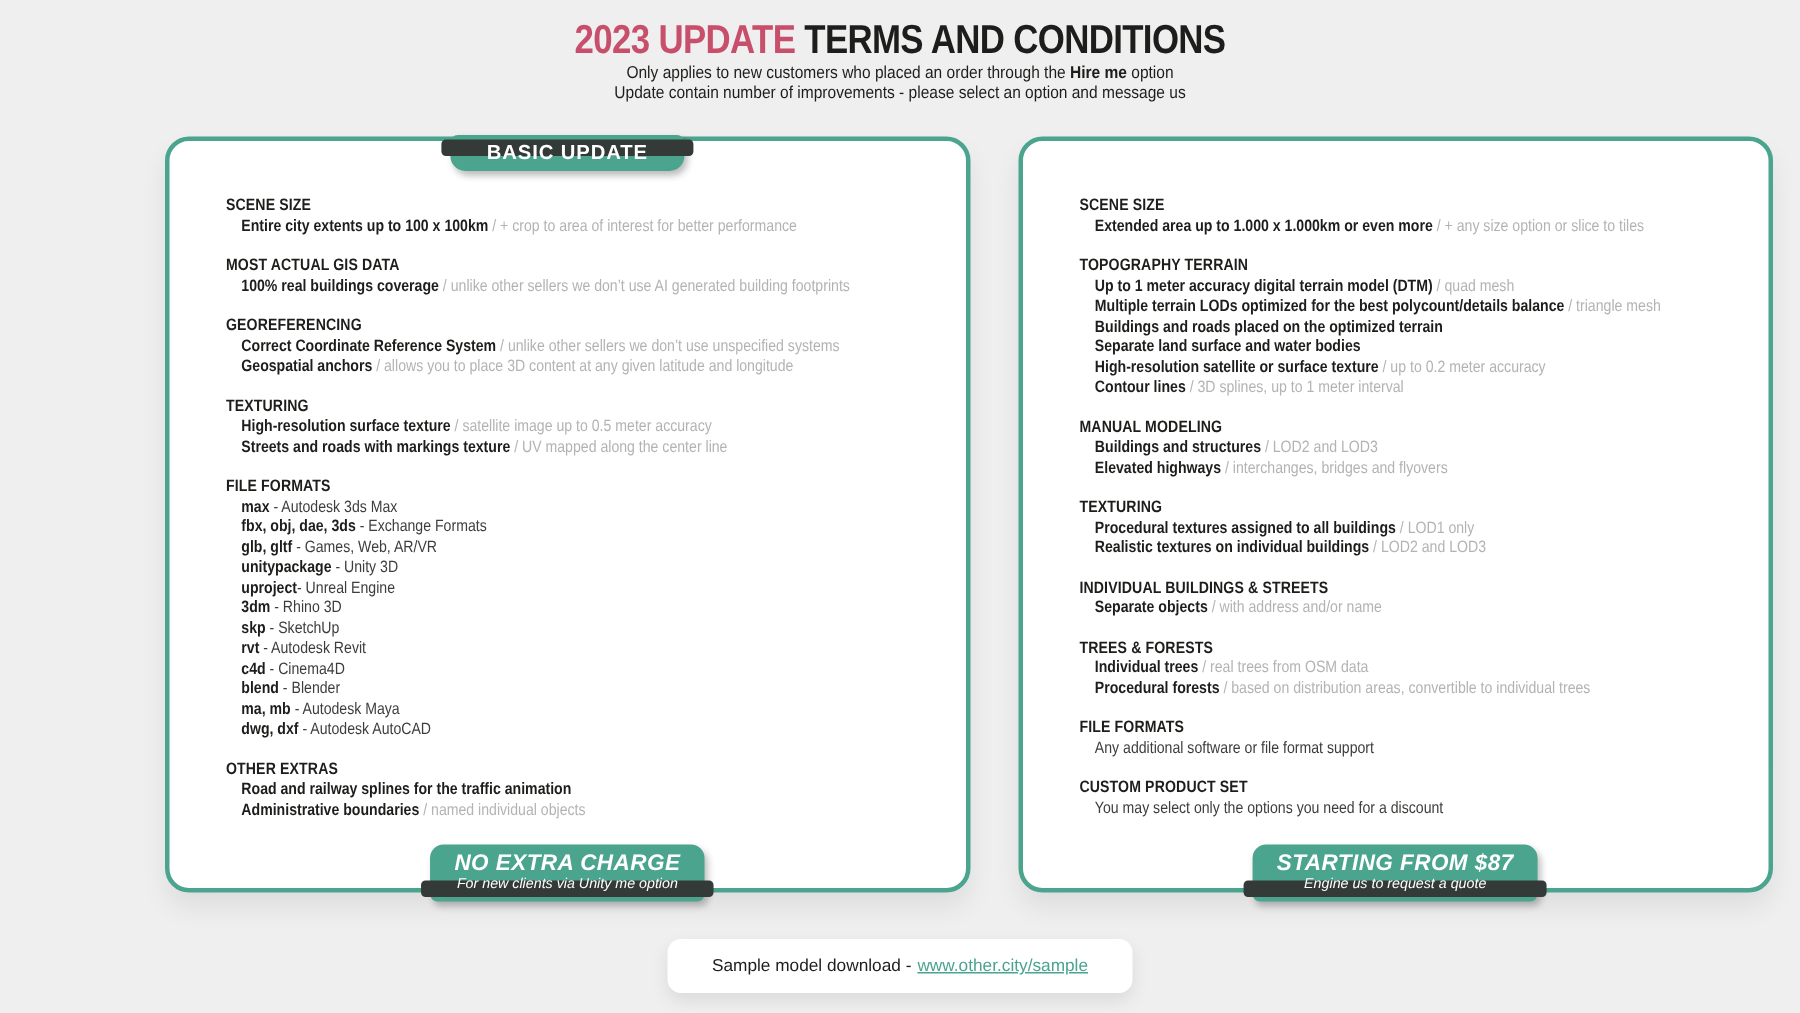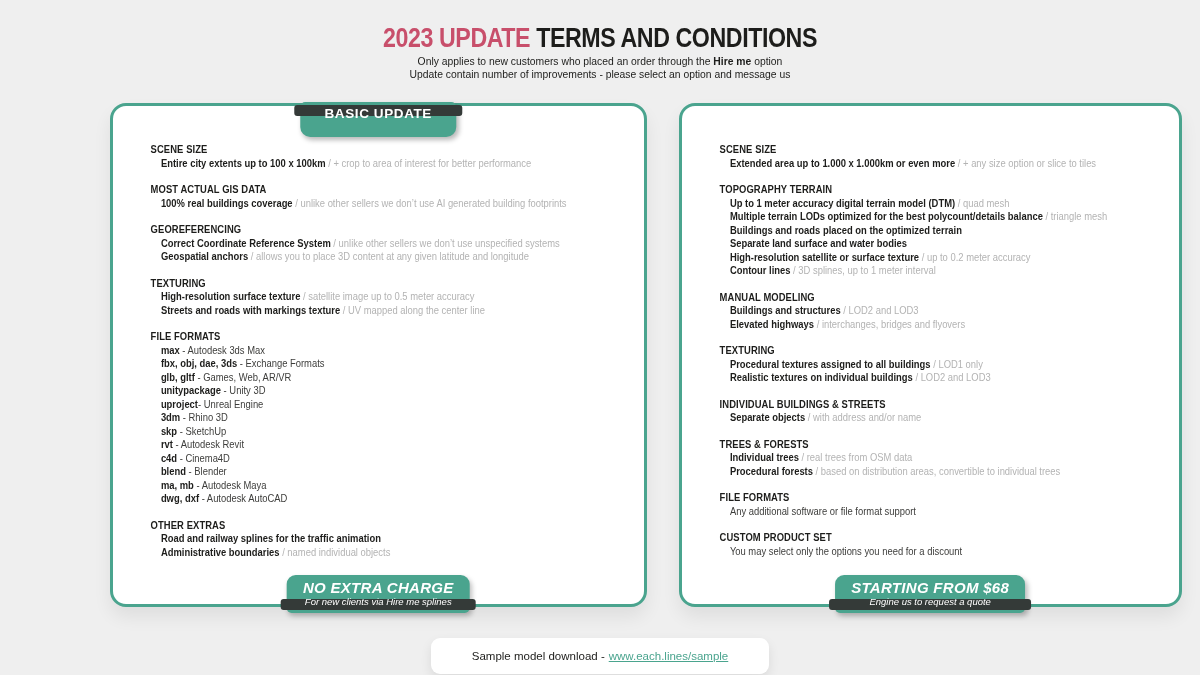--- a/index.html
+++ b/index.html
@@ -12,41 +12,41 @@
   }
   *{box-sizing:border-box;}
   html,body{margin:0;padding:0;}
   body{
     width:1200px;height:675px;overflow:hidden;
     background:var(--bg);
     font-family:"Liberation Sans", sans-serif;
     color:var(--ink);
     -webkit-font-smoothing:antialiased;
   }
-  .header{padding-top:24px;text-align:center;}
+  .header{padding-top:12px;text-align:center;}
   .title{
     margin:0;font-size:27px;font-weight:700;letter-spacing:-0.5px;
     transform:scaleX(0.86);line-height:28px;white-space:nowrap;
   }
   .title .accent{color:var(--pink);}
   .subwrap{margin-top:3px;transform:scaleX(0.9);}
   .sub{margin:0;font-size:11.5px;line-height:13px;color:var(--ink);}
   .sub b{font-weight:700;}
 
   .panels{display:flex;gap:32px;margin:22px 108px 0 110px;}
   .panel{
     position:relative;flex:1;height:504px;background:#fff;
     border:3px solid var(--teal);border-radius:16px;
     box-shadow:0 10px 18px rgba(0,0,0,0.07);
   }
 
   .top-badge{
     position:absolute;top:-4px;left:50%;transform:translateX(-50%);
     background:var(--teal);color:#fff;font-weight:700;font-size:13.5px;
-    letter-spacing:0.6px;padding:4px 24px 16px;border-radius:5px 5px 10px 10px;
+    letter-spacing:0.6px;padding:4px 24px 5px;border-radius:5px 5px 10px 10px;
     white-space:nowrap;z-index:3;box-shadow:2px 3px 5px rgba(0,0,0,0.28);
   }
   .top-badge::before{
     content:"";position:absolute;z-index:-1;left:-6px;right:-6px;top:3px;height:11px;
     background:var(--fold);border-radius:3px;
   }
   .bottom-badge{
     position:absolute;bottom:-9px;left:50%;transform:translateX(-50%);
     background:var(--teal);color:#fff;text-align:center;
     padding:4px 16px 6px;border-radius:9px 9px 5px 5px;white-space:nowrap;z-index:3;
@@ -66,21 +66,21 @@
     font-size:11px;line-height:13.5px;
   }
   .section + .section{margin-top:13px;}
   .sec-heading{font-weight:700;font-size:11px;letter-spacing:0.1px;}
   .item{padding-left:12px;white-space:nowrap;}
   .seg-b{font-weight:700;color:var(--ink);}
   .seg-n{font-weight:400;color:var(--note);}
   .seg-p{font-weight:400;color:#3D3D3B;}
 
   .footer-pill{
-    width:338px;height:36px;margin:31px auto 0;
+    width:310px;height:36px;margin:31px auto 0;
     background:#fff;border-radius:9px;
     box-shadow:0 5px 12px rgba(0,0,0,0.09);
     display:flex;align-items:center;justify-content:center;
     font-size:11.5px;
   }
   .footer-link{color:var(--teal);text-decoration:underline;margin-left:4px;cursor:pointer;}
 </style>
 </head>
 <body>
 
@@ -130,21 +130,21 @@
           <div class="item"><span class="seg-b">dwg, dxf</span><span class="seg-p"> - Autodesk AutoCAD</span></div>
         </div>
         <div class="section">
           <div class="sec-heading">OTHER EXTRAS</div>
           <div class="item"><span class="seg-b">Road and railway splines for the traffic animation</span></div>
           <div class="item"><span class="seg-b">Administrative boundaries</span><span class="seg-n"> / named individual objects</span></div>
         </div>
       </div>
     <div class="bottom-badge">
       <div class="bb-title">NO EXTRA CHARGE</div>
-      <div class="bb-sub">For new clients via Hire me splines</div>
+      <div class="bb-sub">For new clients via Unity me option</div>
     </div>
   </section>
 
   <section class="panel">
     <div class="sections">
         <div class="section">
           <div class="sec-heading">SCENE SIZE</div>
           <div class="item"><span class="seg-b">Extended area up to 1.000 x 1.000km or even more</span><span class="seg-n"> / + any size option or slice to tiles</span></div>
         </div>
         <div class="section">
@@ -178,22 +178,22 @@
         <div class="section">
           <div class="sec-heading">FILE FORMATS</div>
           <div class="item"><span class="seg-p">Any additional software or file format support</span></div>
         </div>
         <div class="section">
           <div class="sec-heading">CUSTOM PRODUCT SET</div>
           <div class="item"><span class="seg-p">You may select only the options you need for a discount</span></div>
         </div>
       </div>
     <div class="bottom-badge">
-      <div class="bb-title">STARTING FROM $68</div>
+      <div class="bb-title">STARTING FROM $87</div>
       <div class="bb-sub">Engine us to request a quote</div>
     </div>
   </section>
 </div>
 
 <div class="footer-pill">
   <span>Sample model download -</span>
-  <a class="footer-link" href="#">www.each.lines/sample</a>
+  <a class="footer-link" href="#">www.other.city/sample</a>
 </div>
 
 </body></html>

